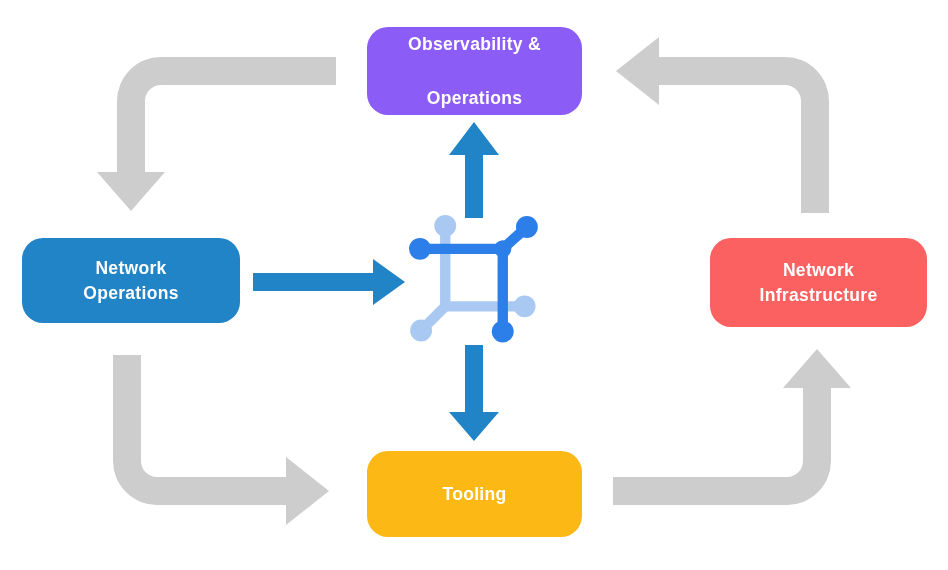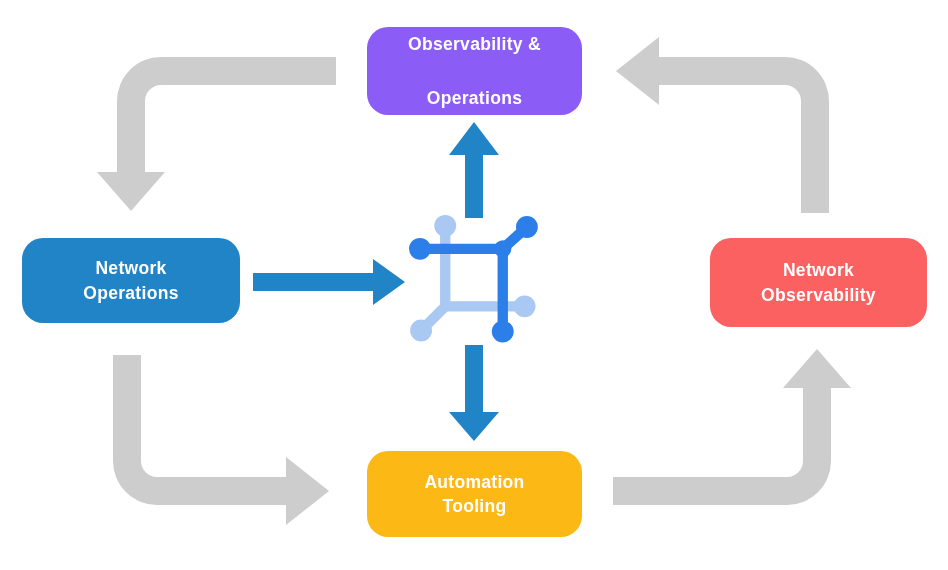--- a/index.html
+++ b/index.html
@@ -85,21 +85,20 @@
     <span>Operations</span>
   </div>
 
   <div class="node" id="node-operations" style="background-color: rgb(33, 132, 198);">
     <span>Network</span>
     <span>Operations</span>
   </div>
 
   <div class="node" id="node-infrastructure" style="background-color: rgb(251, 97, 97);">
     <span>Network</span>
-    <span>Observability</span>
+    <span>Infrastructure</span>
   </div>
 
   <div class="node" id="node-automation" style="background-color: rgb(252, 184, 20);">
-    <span>Automation</span>
     <span>Tooling</span>
   </div>
 
 </div>
 
 </body></html>

